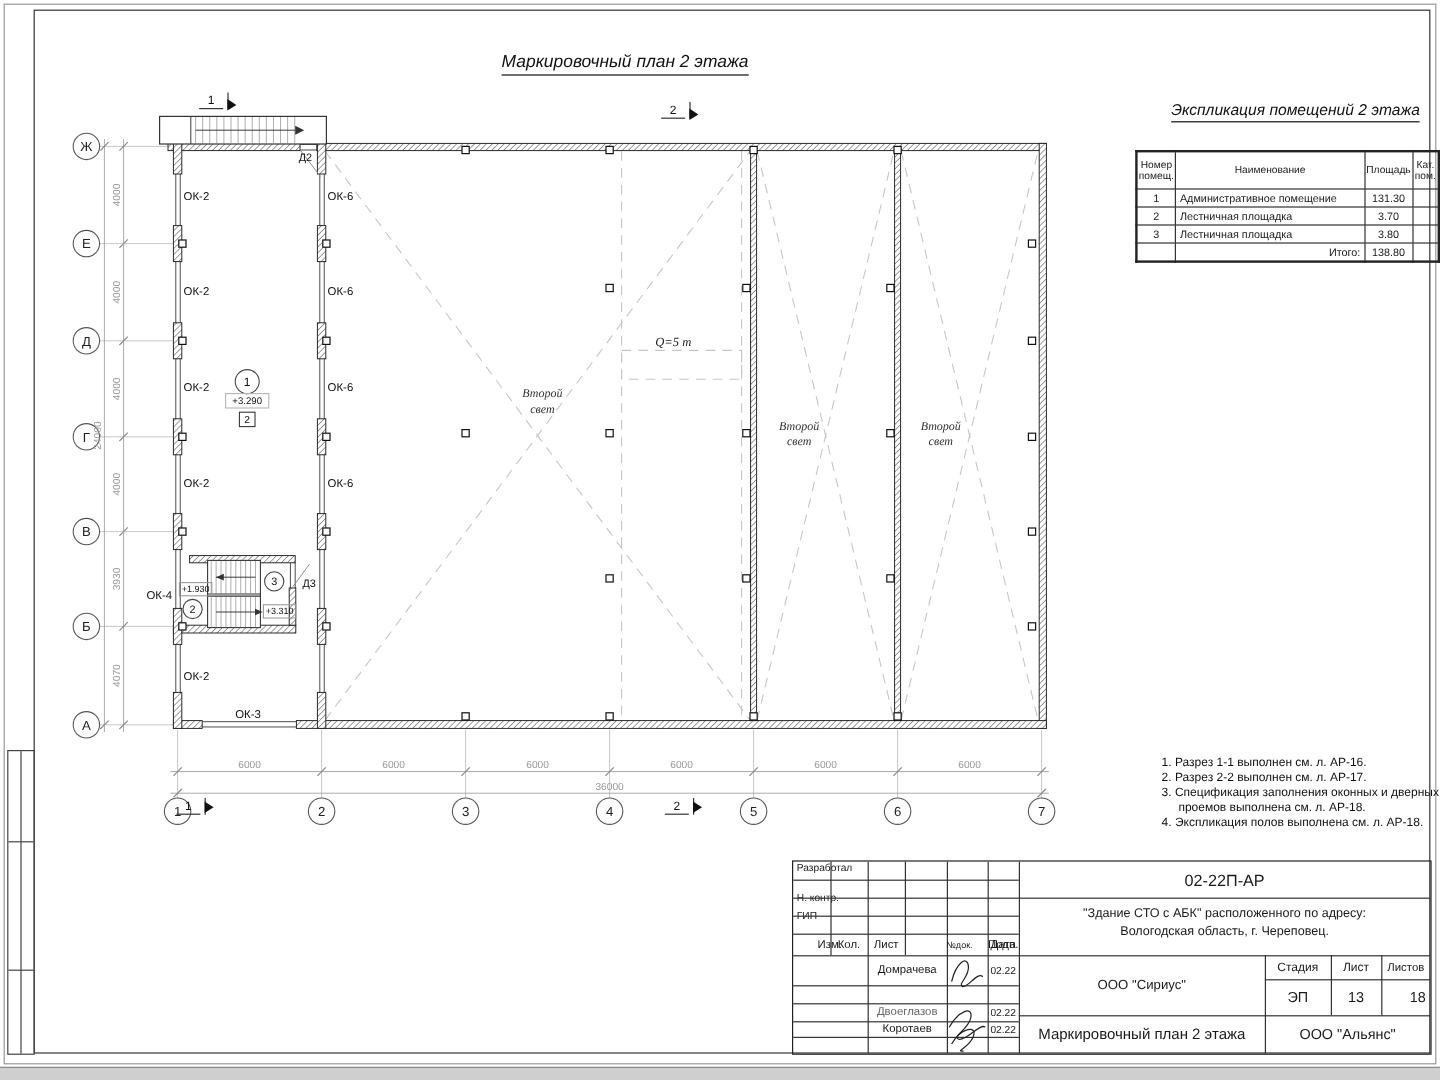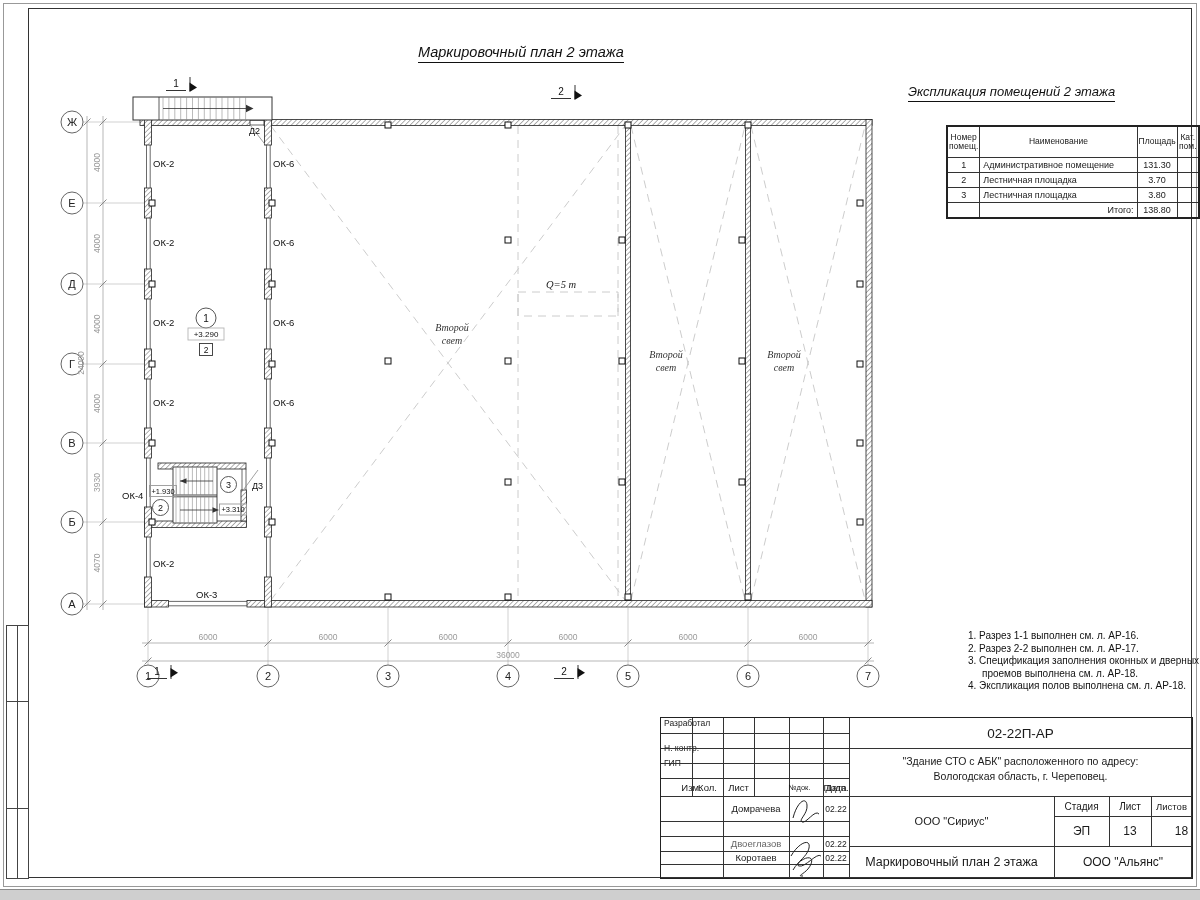--- a/index.html
+++ b/index.html
@@ -10,21 +10,21 @@
   #sheet-edge{left:3px;top:3px;width:1192px;height:882px;border:1px solid #999;}
   #sheet-frame{left:28px;top:8px;width:1162px;height:868px;border:1.3px solid #333;}
   #frame-attr-boxes{left:6px;top:625px;width:21px;height:252px;border:1px solid #444;}
   #frame-attr-boxes .v{position:absolute;left:10px;top:0;width:0;height:100%;border-left:1px solid #444;}
   #frame-attr-boxes .h1{position:absolute;left:0;top:75px;width:100%;border-top:1px solid #444;}
   #frame-attr-boxes .h2{position:absolute;left:0;top:182px;width:100%;border-top:1px solid #444;}
   #scrollbar{left:0;top:889px;width:1200px;height:11px;background:#cfcfcf;border-top:1px solid #8a8a8a;border-bottom:1px solid #9a9a9a;}
   
   .drawing-title{font-style:italic;font-size:14.5px;color:#111;border-bottom:1px solid #111;padding-bottom:2px;white-space:nowrap;}
   #main-title{left:418px;top:44px;}
-  #expl-title{left:908px;top:84px;font-size:13px;}
+  #expl-title{left:976px;top:84px;font-size:13px;}
   
   #expl-table{left:930px;top:125px;border-collapse:collapse;table-layout:fixed;}
   #expl-table td,#expl-table th{border:1px solid #333;font-weight:normal;overflow:hidden;}
   #expl-table{border:2px solid #222;margin-left:16px;}
   #expl-table th{font-size:8.5px;line-height:9.5px;height:30px;padding:0 1px;}
   #expl-table td{font-size:9px;height:14px;padding:0 3px;text-align:center;}
   #expl-table td.name{text-align:left;}
   #expl-table td.right{text-align:right;}
   
   #notes{left:968px;top:630px;width:240px;font-size:10px;line-height:12.6px;color:#111;}

